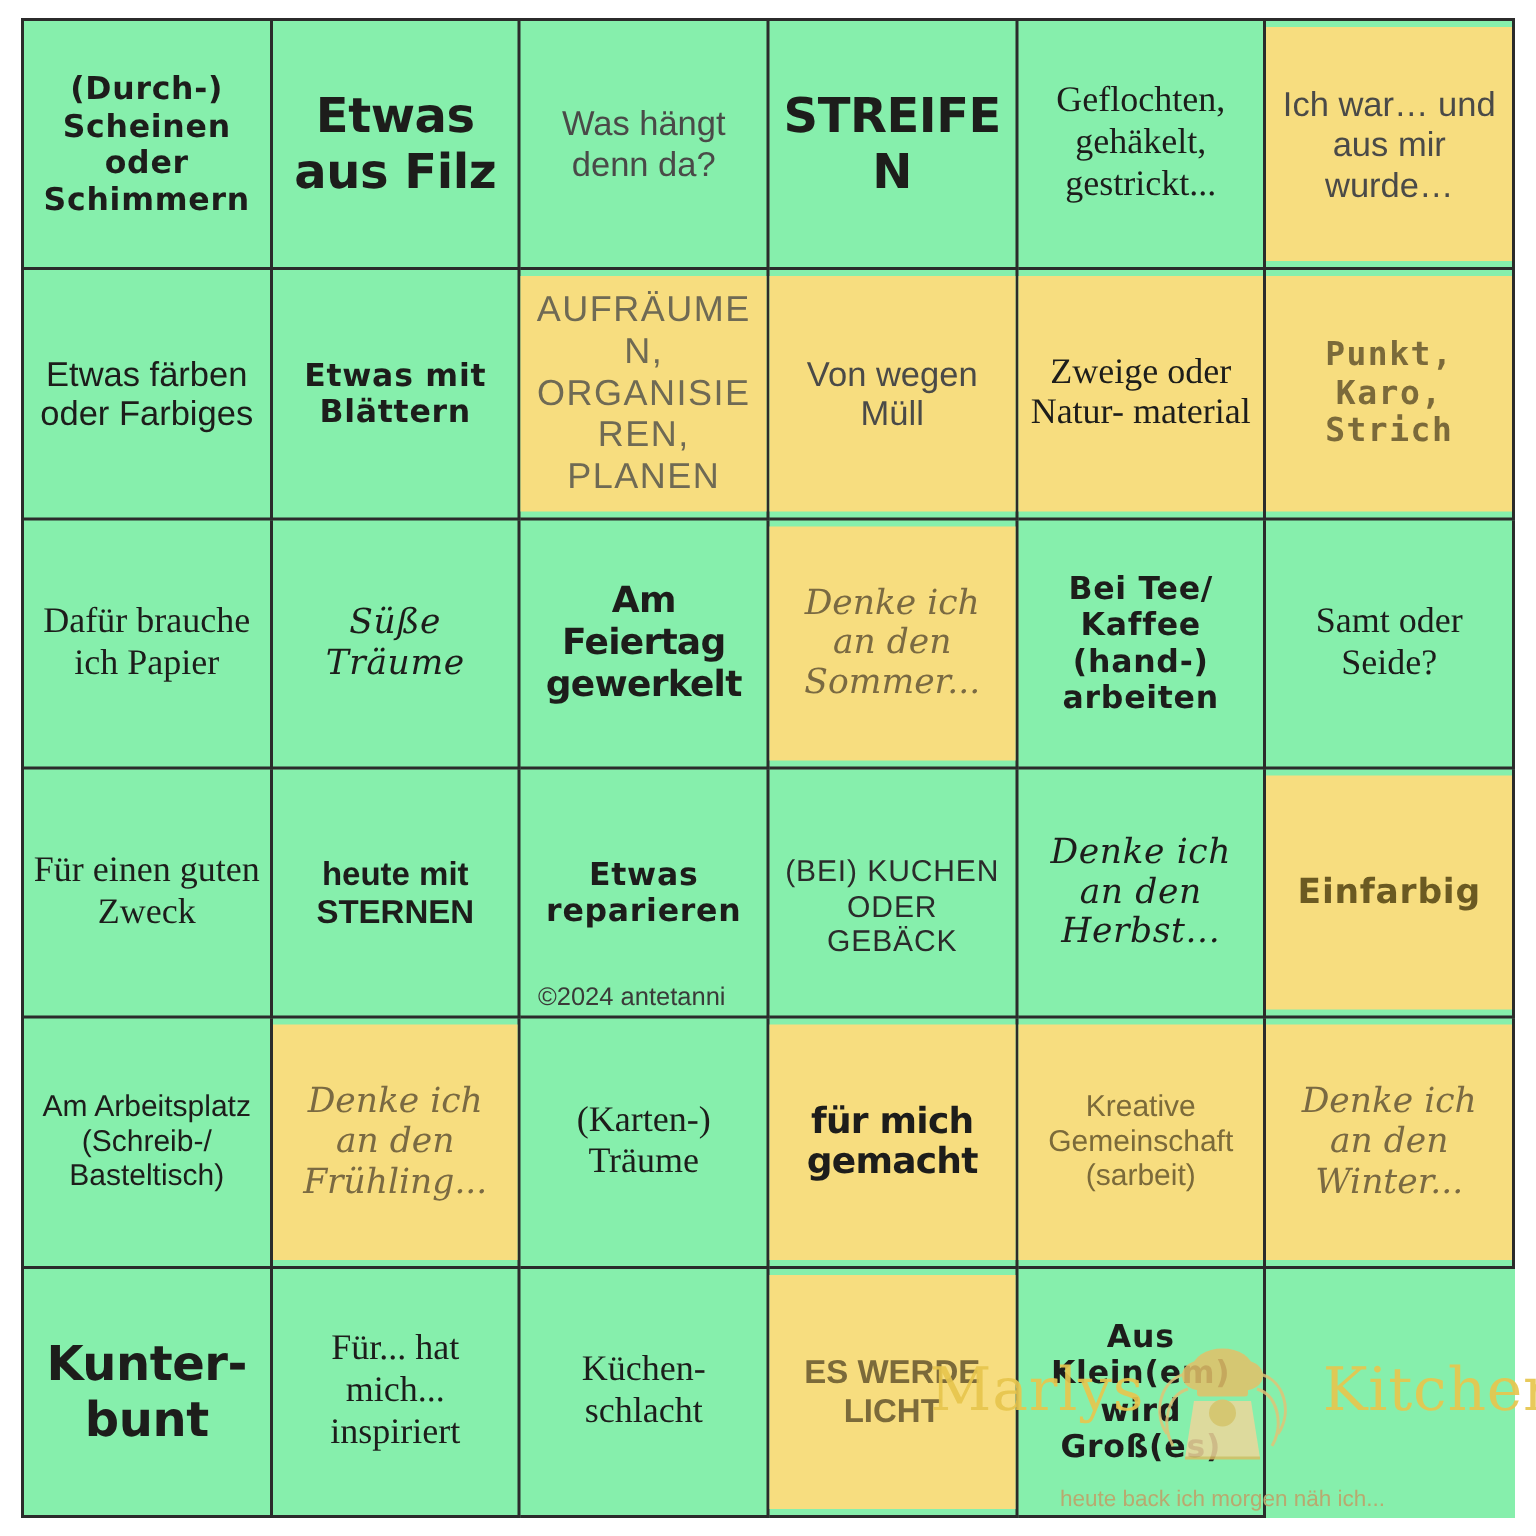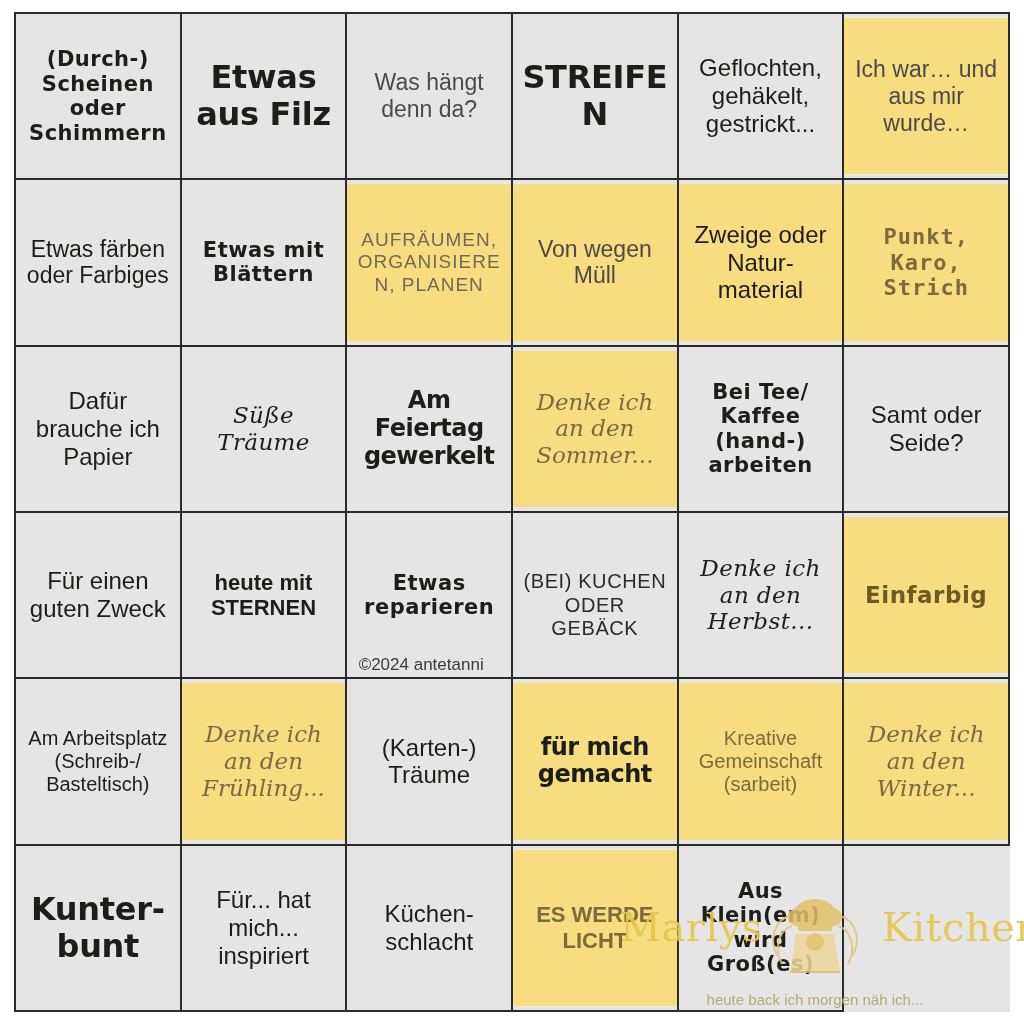--- a/index.html
+++ b/index.html
@@ -20,21 +20,21 @@
     left: 14px;
     top: 12px;
     width: 996px;
     height: 1000px;
     display: grid;
     grid-template-columns: repeat(6, 1fr);
     grid-template-rows: repeat(6, 1fr);
     border-left: 2px solid #2b2b2b;
     border-top: 2px solid #2b2b2b;
     box-sizing: border-box;
-    background: #e5e5e5;
+    background: #86efac;
   }
 
   .cell {
     position: relative;
     border-right: 2px solid #2b2b2b;
     border-bottom: 2px solid #2b2b2b;
     box-sizing: border-box;
     display: flex;
     align-items: center;
     justify-content: center;
@@ -76,41 +76,41 @@
     font-size: 32px;
     letter-spacing: -0.3px;
   }
   .f-light .txt {
     font-family: "Liberation Sans", sans-serif;
     font-weight: normal;
     font-size: 23px;
     color: #4a4a48;
   }
   .f-plain .txt {
-    font-family: Liberation Sans, sans-serif;
+    font-family: Liberation Serif, serif;
     font-weight: normal;
     font-size: 24px;
   }
   .f-script .txt {
     font-family: "DejaVu Serif", serif;
     font-style: italic;
     font-weight: normal;
     font-size: 23px;
     letter-spacing: 0.4px;
   }
   .f-mono .txt {
     font-family: "DejaVu Sans Mono", monospace;
     font-weight: bold;
     font-size: 22px;
     letter-spacing: 1px;
   }
   .f-caps .txt {
     font-family: "Liberation Sans", sans-serif;
     font-weight: normal;
-    font-size: 19px;
+    font-size: 24px;
     letter-spacing: 1px;
     color: #6f6a54;
   }
   .f-caps-dark .txt {
     font-family: "Liberation Sans", sans-serif;
     font-weight: normal;
     font-size: 20px;
     letter-spacing: 0.6px;
     color: #2b2b2b;
     margin-top: 20px;

